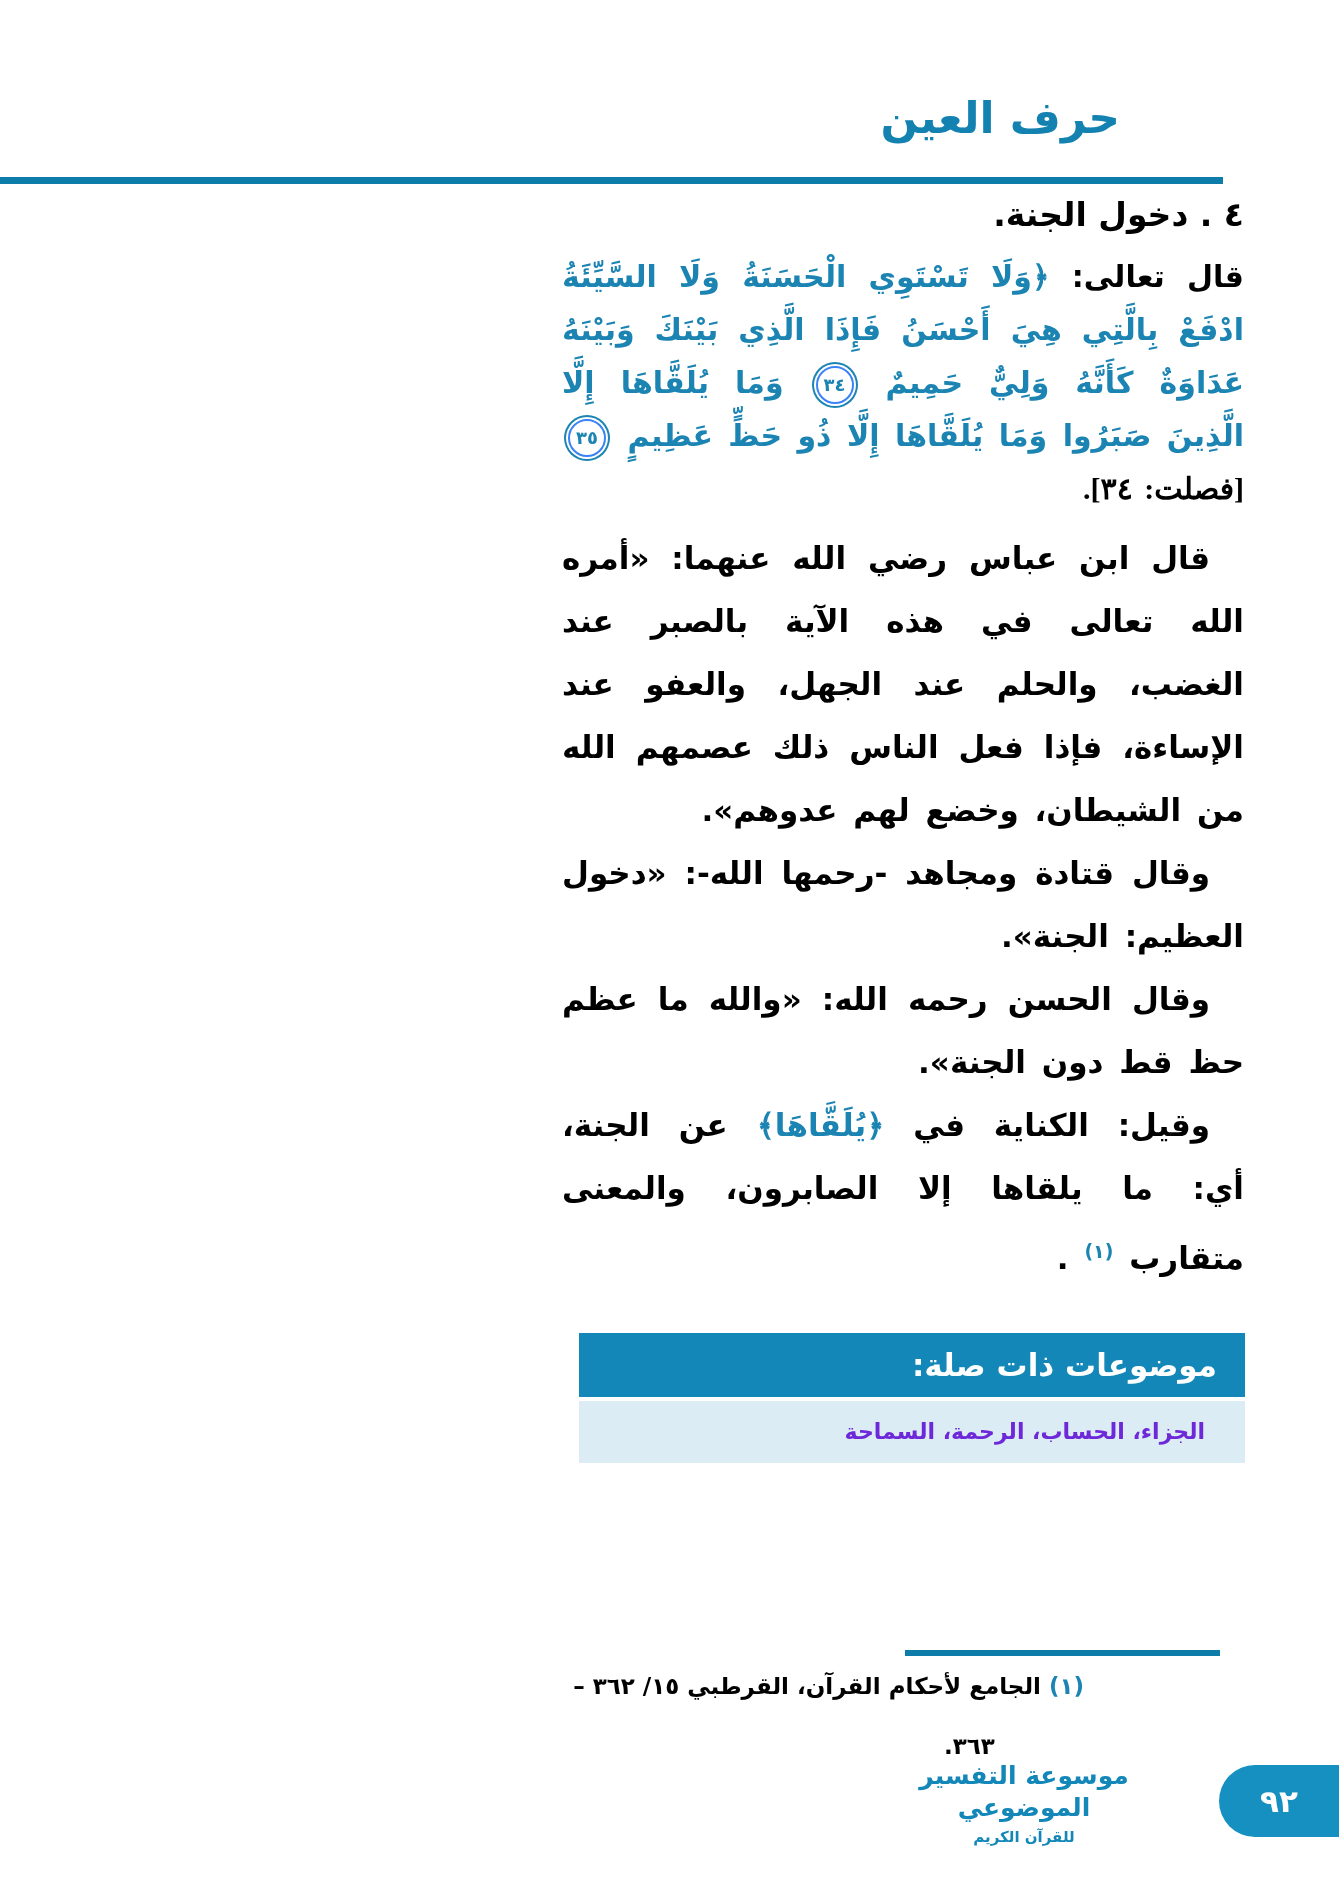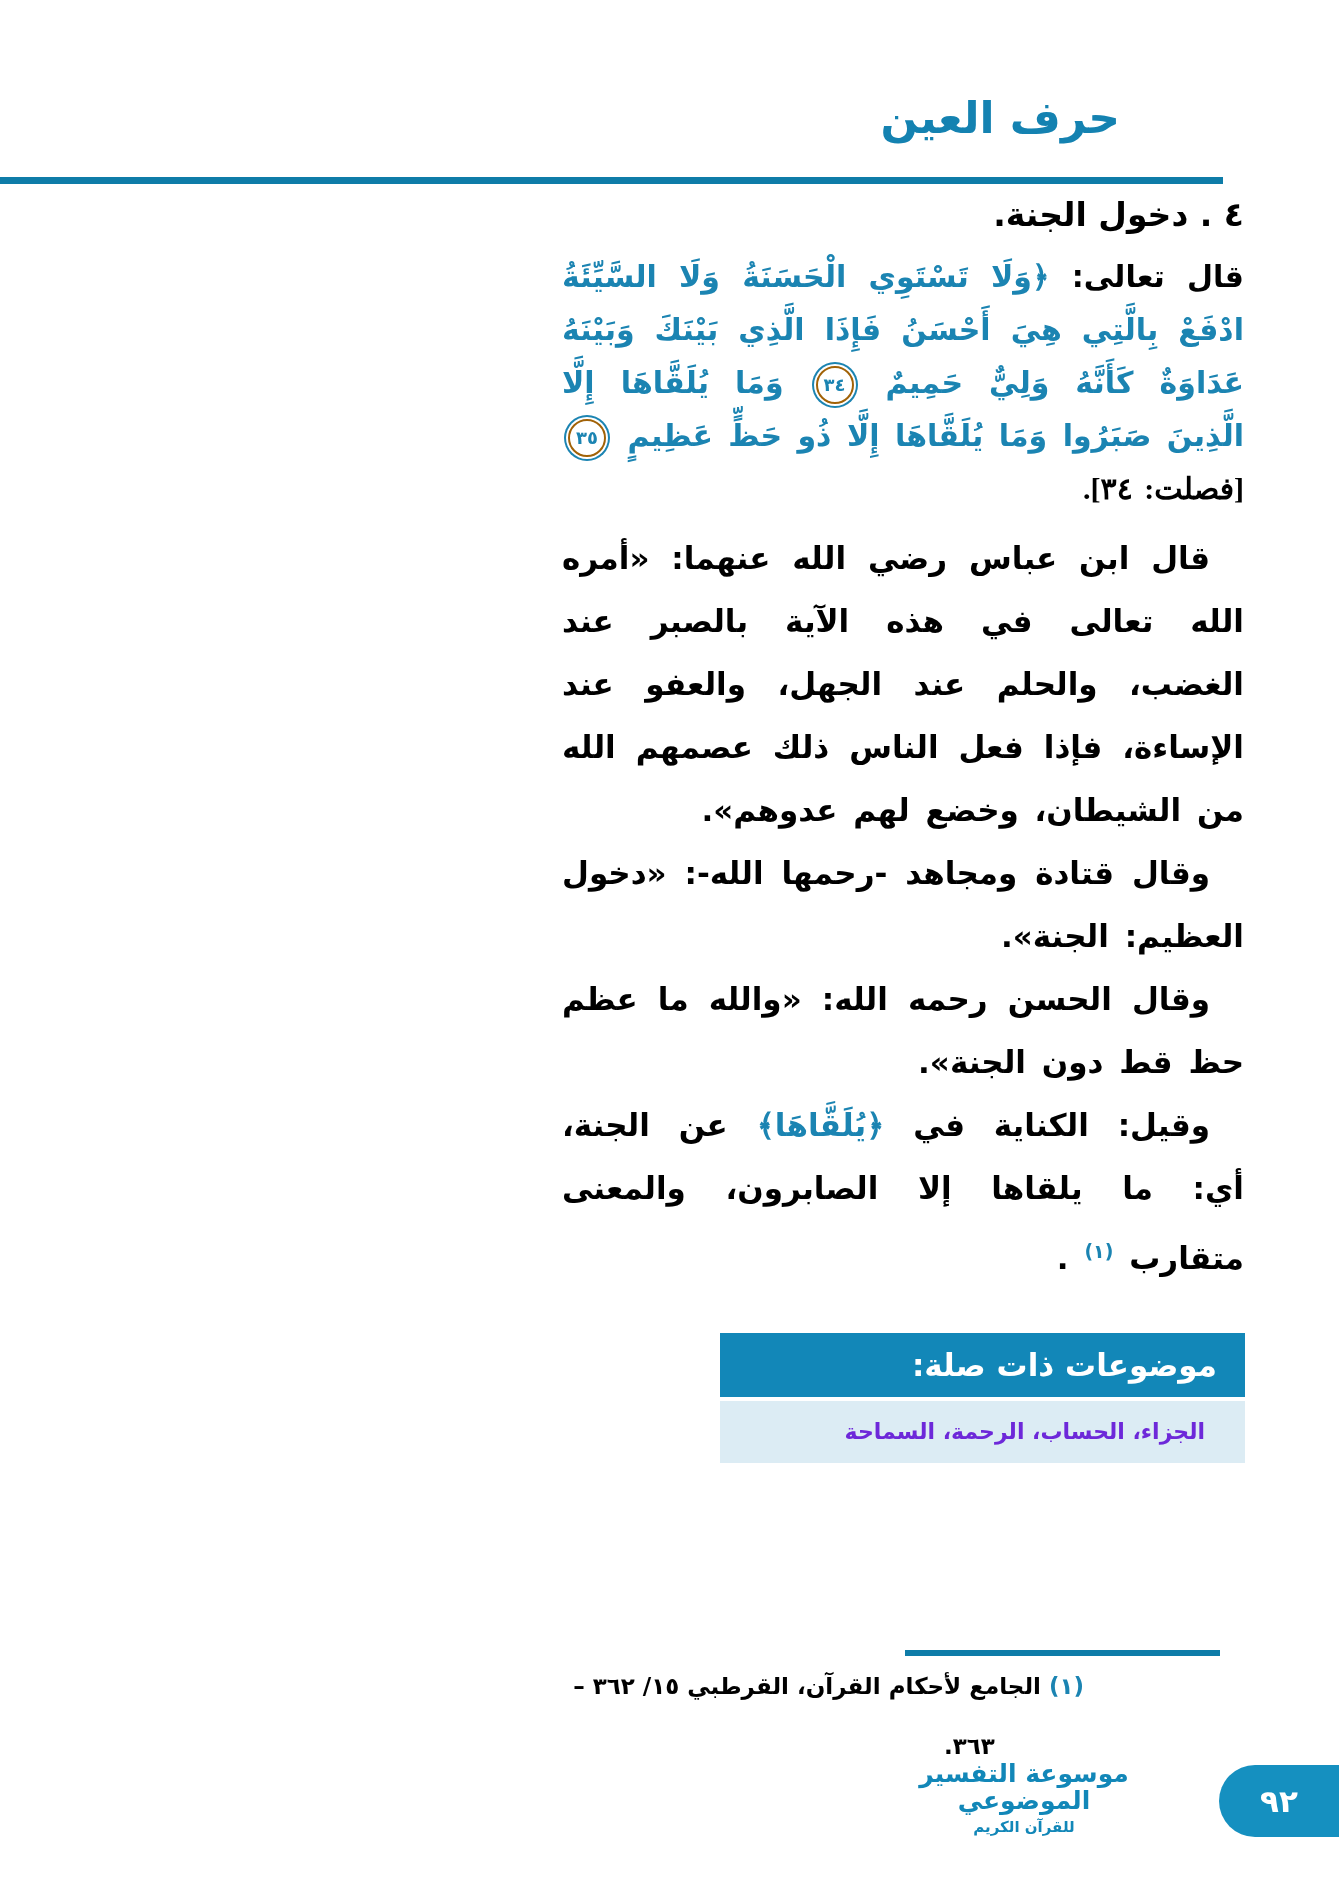--- a/index.html
+++ b/index.html
@@ -22,35 +22,35 @@
   .section-title{
     margin:0 0 10px 0;font-size:33px;font-weight:bold;text-align:right;line-height:50px;color:#000;
   }
   .verse-block{
     margin:0 0 12px 0;font-size:30px;font-weight:bold;color:#1b84b2;line-height:53px;
     text-align:justify;word-spacing:4px;
   }
   .verse-intro{color:#000;}
   .ayah-num{
     display:inline-flex;align-items:center;justify-content:center;
-    width:34px;height:34px;border:2px solid #a16207;border-radius:50%;
+    width:34px;height:34px;border:2px solid #3b82f6;border-radius:50%;
     font-size:18px;line-height:1;vertical-align:middle;margin:0 6px;
     box-shadow:0 0 0 2px #ffffff,0 0 0 4px #1b84b2;background:#fff;color:#1b84b2;
   }
   .verse-citation{color:#000;font-family:Liberation Serif, serif;}
   .para{
     margin:0;font-size:31px;font-weight:bold;line-height:63px;color:#000;
     text-align:justify;text-indent:34px;word-spacing:5px;
   }
   .inline-verse{color:#1b84b2;}
   .footnote-ref{
     color:#1b84b2;font-size:19px;vertical-align:super;font-weight:bold;
   }
   
-  .related{position:absolute;top:1333px;right:94px;width:525px;}
+  .related{position:absolute;top:1333px;right:94px;width:666px;}
   .related-header{
     background:#1287b8;color:#ffffff;font-size:31px;font-weight:bold;
     height:64px;line-height:64px;padding:0 28px;text-align:right;
   }
   .related-body{
     background:#dcecf4;color:#6d28d9;font-size:22px;font-weight:bold;
     height:62px;line-height:62px;padding:0 40px;margin-top:4px;text-align:right;
   }
   
   .footnote-rule{
@@ -60,21 +60,21 @@
     position:absolute;top:1668px;right:255px;width:310px;font-size:23px;font-weight:bold;
     color:#000;text-align:right;line-height:37px;
   }
   .fn-line1{white-space:nowrap;}
   .fn-marker{color:#1b84b2;}
   .fn-line2{padding-left:170px;text-align:left;margin-top:23px;}
   
   .logo{
     position:absolute;top:1760px;right:200px;width:230px;text-align:center;color:#1287b8;
   }
-  .logo-title{font-size:25px;font-weight:bold;line-height:27px;}
+  .logo-title{font-size:25px;font-weight:bold;line-height:32px;}
   .logo-sub{font-size:15px;font-weight:bold;margin-top:4px;}
   .page-badge{
     position:absolute;top:1765px;right:0;width:120px;height:72px;background:#1590c0;
     border-radius:36px 0 0 36px;color:#ffffff;display:flex;align-items:center;
     justify-content:center;font-size:31px;font-weight:bold;
   }
 </style>
 </head>
 <body>
 

